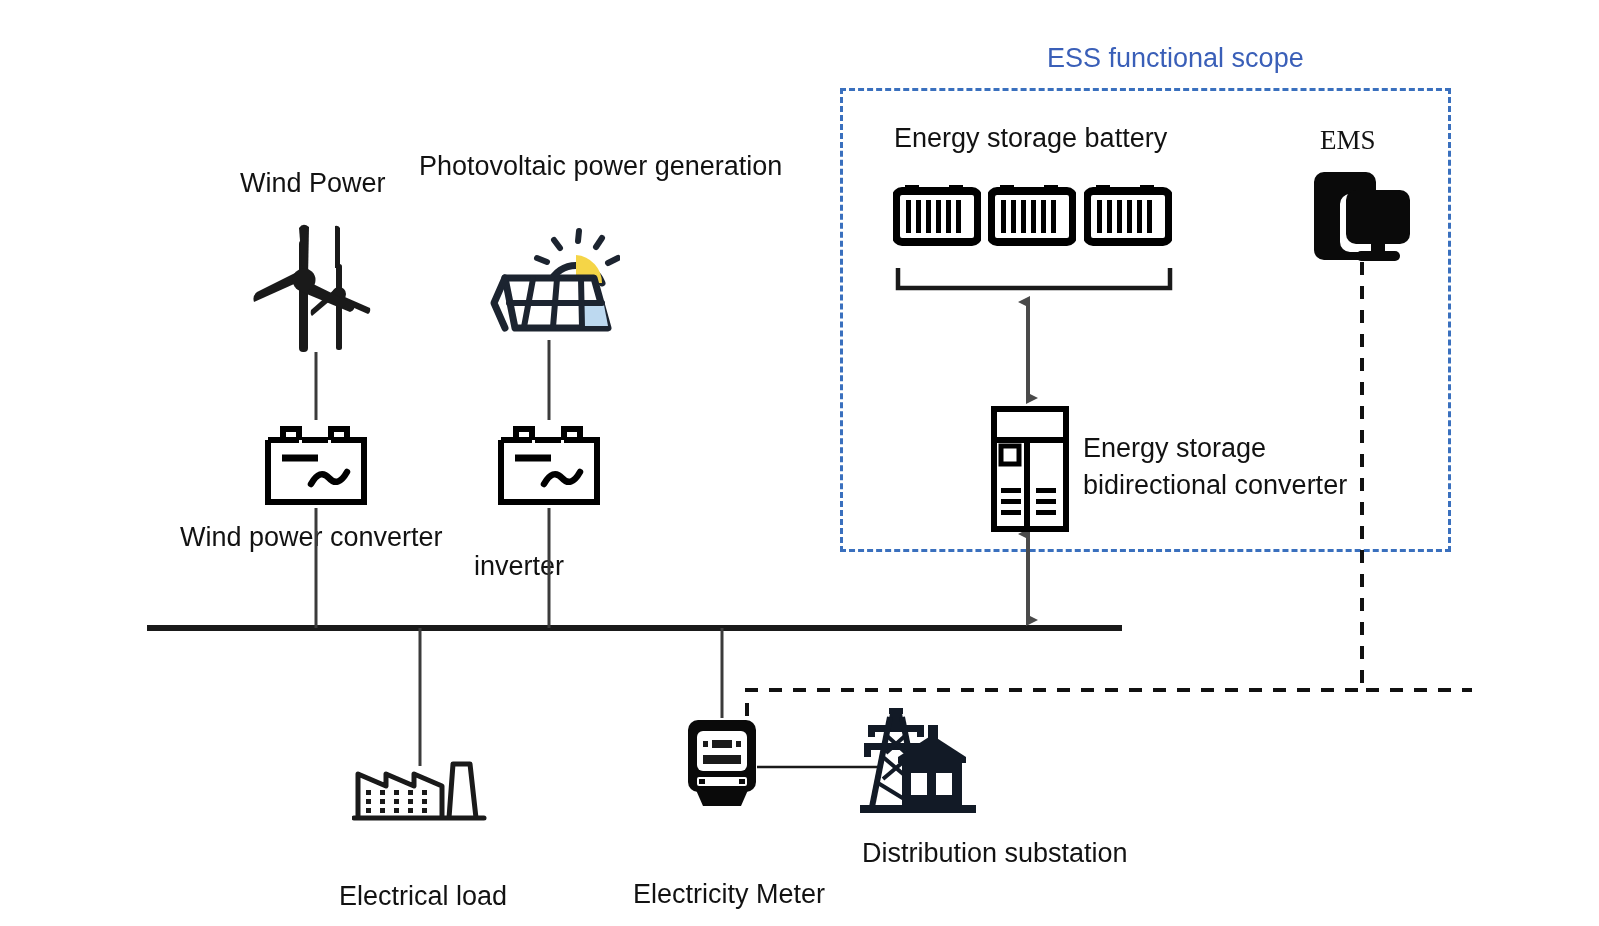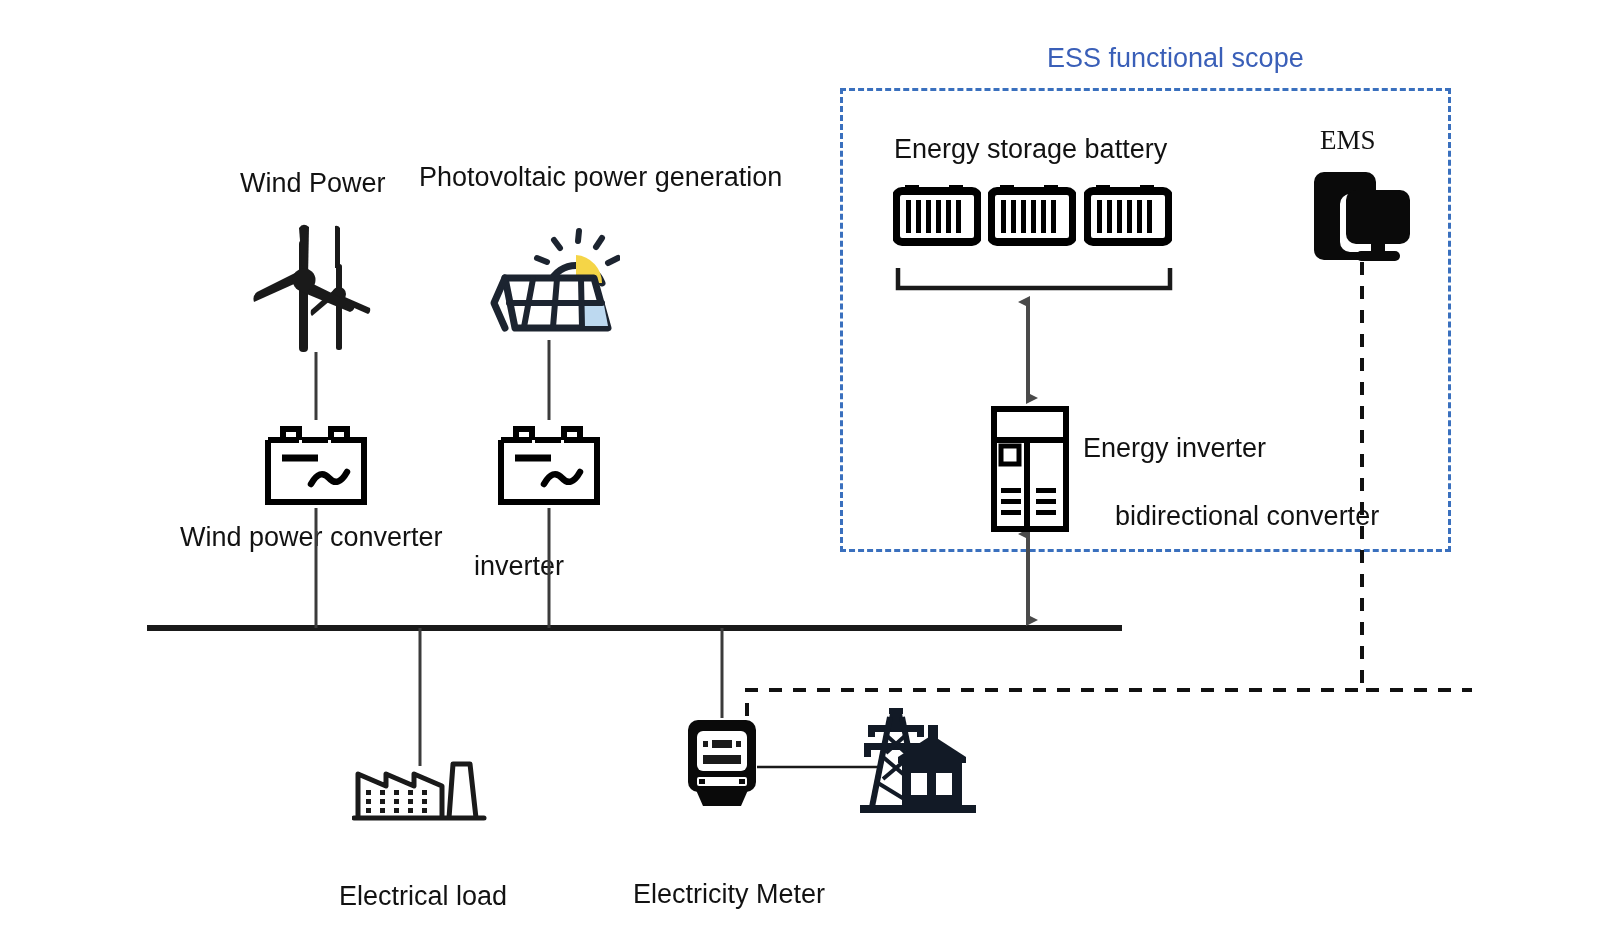--- a/index.html
+++ b/index.html
@@ -49,37 +49,38 @@
 <body>
 
 <div id="canvas">
 
   <div class="ess-box" style="left:840px; top:88px; width:611px; height:464px;"></div>
 
   <div class="lbl ess-title" style="left:1047px; top:41px;">ESS functional scope</div>
 
   <div class="lbl lbl-lg" style="left:240px; top:166px;">Wind Power</div>
 
-  <div class="lbl lbl-lg" style="left:419px; top:160px;">Photovoltaic power generation</div>
+  <div class="lbl lbl-lg" style="left:419px; top:149px;">Photovoltaic power generation</div>
 
   <div class="lbl lbl-lg" style="left:180px; top:520px;">Wind power converter</div>
 
   <div class="lbl lbl-lg" style="left:474px; top:549px;">inverter</div>
 
-  <div class="lbl lbl-lg" style="left:894px; top:121px;margin-top:11px;">Energy storage battery</div>
+  <div class="lbl lbl-lg" style="left:894px; top:121px;">Energy storage battery</div>
 
   <div class="lbl lbl-lg" style="left:1320px; top:123px;font-family:Liberation Serif, serif;">EMS</div>
 
-  <div class="lbl lbl-lg" style="left:1083px; top:431px;">Energy inverter</div>
-  <div class="lbl lbl-lg" style="left:1083px; top:499px;margin-left:32px;">bidirectional converter</div>
+  <div class="lbl lbl-lg" style="left:1083px; top:431px;">Energy storage</div>
+  <div class="lbl lbl-lg" style="left:1083px; top:468px;">bidirectional converter</div>
 
   <div class="lbl lbl-lg" style="left:339px; top:835px;margin-top:44px;">Electrical load</div>
 
   <div class="lbl lbl-lg" style="left:633px; top:833px;margin-top:44px;">Electricity Meter</div>
 
+  <div class="lbl lbl-lg" style="left:862px; top:836px;">Distribution substation</div>
 
   <svg class="layer" viewBox="0 0 1599 926">
     <defs>
       <marker id="arrHeadUp" markerWidth="12" markerHeight="12" refX="6" refY="10" orient="auto-start-reverse" markerUnits="userSpaceOnUse">
         <path d="M6 0 L12 12 L0 12 Z" fill="#4a4a4a"></path>
       </marker>
     </defs>
 
     <line x1="147" y1="628" x2="1122" y2="628" stroke="#1a1a1a" stroke-width="6"></line>
 

